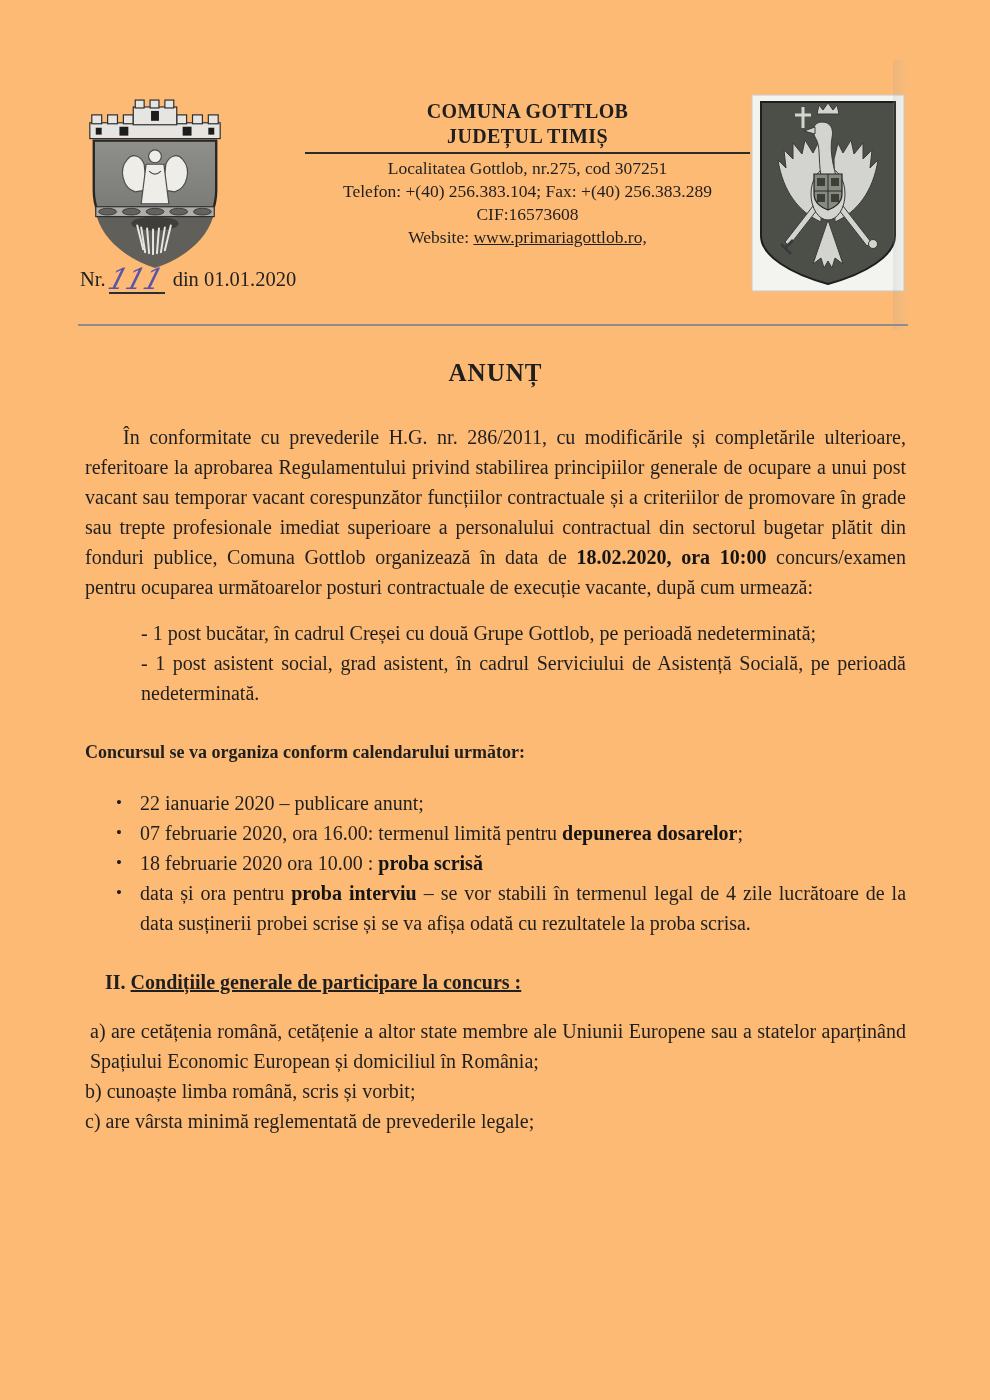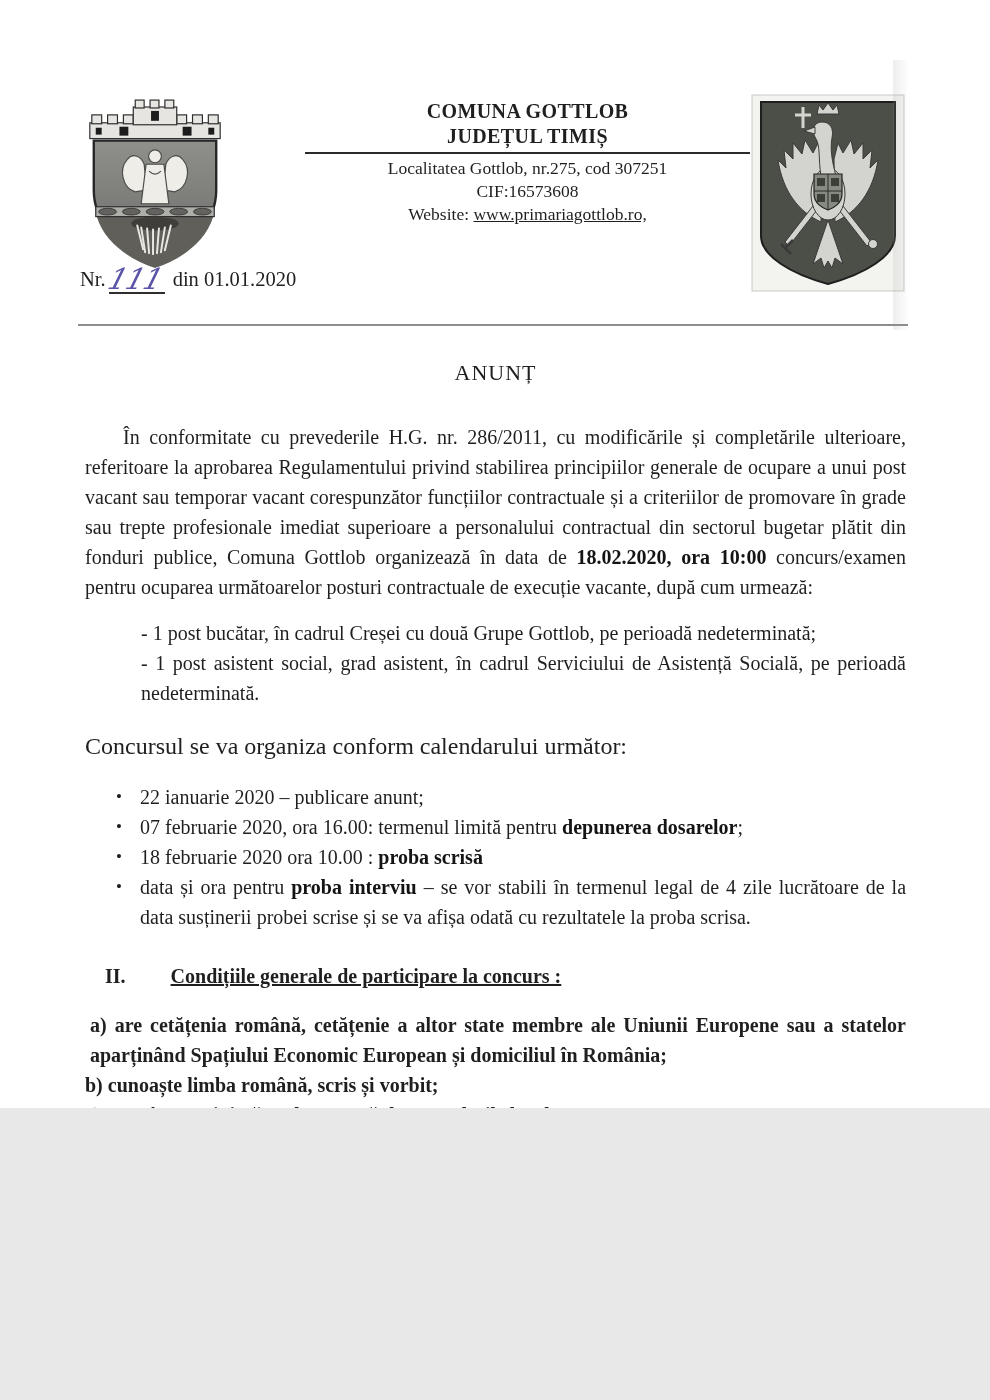--- a/index.html
+++ b/index.html
@@ -1,18 +1,18 @@
 <!DOCTYPE html>
 <html><head>
 <meta charset="utf-8">
 <style>
   html,body{margin:0;padding:0;background:#e8e8e8;}
   .page{
-    position:relative; width:990px; height:1108px; margin:0 auto;
-    background:#ffffff; overflow:hidden;
+    position:relative; width:990px; height:1400px; margin:0 auto;
+    background:#fdba74; overflow:hidden;
     font-family:"Liberation Serif","DejaVu Serif",serif;
     color:#1f1f1f;
   }
   
   .arms-left{position:absolute; left:76px; top:97px; width:158px; height:176px;}
   .arms-right{position:absolute; left:751px; top:94px; width:154px; height:198px;}
   .header-center{
     position:absolute; left:305px; top:99px; width:445px; text-align:center;
   }
   .hc-title{font-weight:bold; font-size:20px; line-height:25px; letter-spacing:.4px;}
@@ -38,47 +38,47 @@
     font-style:italic; font-family:"DejaVu Serif",serif;
     transform:skewX(-16deg) translateY(3px); letter-spacing:-1px;
   }
   .top-rule{
     position:absolute; left:78px; right:82px; top:316px;
     border:none; border-top:2px solid #8d8d8d;
   }
   
   .content{position:absolute; left:85px; top:360px; width:821px;}
   .doc-title{
-    text-align:center; font-weight:normal; font-size:22px; line-height:26px;
+    text-align:center; font-weight:bold; font-size:25px; line-height:26px;
     letter-spacing:1px; margin:0 0 36px 0;
   }
   .content p{margin:0; font-size:20px; line-height:30px; text-align:justify;}
   .intro{text-indent:38px;}
   .posts{padding-left:56px; margin-top:16px;}
   .cal-head{
-    font-weight:normal; font-size:24px; line-height:28px; margin-top:24px;
+    font-weight:bold; font-size:18px; line-height:28px; margin-top:30px;
   }
   ul.calendar{
     list-style:none; margin:22px 0 0 0; padding:0 0 0 55px;
   }
   ul.calendar li{
     position:relative; font-size:20px; line-height:30px; text-align:justify;
     margin:0;
   }
   ul.calendar li::before{
     content:"\2022"; position:absolute; left:-24px; top:0; font-size:17px;
   }
   .note{margin-top:20px !important; text-indent:38px;}
   .sec2{
     margin-top:30px; padding-left:20px; font-weight:bold; font-size:20px;
     line-height:28px;
   }
-  .sec2 .sec2-head{text-decoration:underline;margin-left:40px;}
+  .sec2 .sec2-head{text-decoration:underline;}
   .conditions{margin-top:20px;}
-  .conditions p{margin:0;font-weight:bold;}
+  .conditions p{margin:0;}
   .conditions p:first-child{padding-left:5px;}
   b{color:#141414;}
 </style>
 </head>
 <body>
 
 <div class="page">
 
   <div class="arms-left">
     <svg viewBox="0 0 160 178" width="158" height="176">
@@ -136,20 +136,21 @@
         <path d="M62,130 L68,154"></path>
       </g>
     </svg>
   </div>
 
   <div class="header-center">
     <div class="hc-title">COMUNA GOTTLOB</div>
     <div class="hc-title">JUDEȚUL TIMIȘ</div>
     <hr class="hc-rule">
     <div class="hc-line">Localitatea Gottlob, nr.275, cod 307251</div>
+    <div class="hc-line">Telefon: +(40) 256.383.104; Fax: +(40) 256.383.289</div>
     <div class="hc-line">CIF:16573608</div>
     <div class="hc-line"><span>Website: </span><span class="hc-underline">www.primariagottlob.ro,</span></div>
   </div>
 
   <div class="arms-right">
     <svg viewBox="0 0 154 198" width="154" height="198">
       <rect x="1" y="1" width="152" height="196" fill="#f3f3f0" stroke="#c9c9c6"></rect>
       <path d="M10,8 H144 V142 c0,20 -30,38 -67,48 c-37,-10 -67,-28 -67,-48 Z" fill="#4b4f47" stroke="#1e1e1e" stroke-width="2"></path>
       <g fill="#d3d3cf" stroke="#3a3a3a" stroke-width="1">
         <path d="M70,128 C48,118 32,98 27,66 L35,74 L33,56 L42,65 L42,49 L51,60 L54,46 L62,59 L67,49 L71,65 Z"></path>

